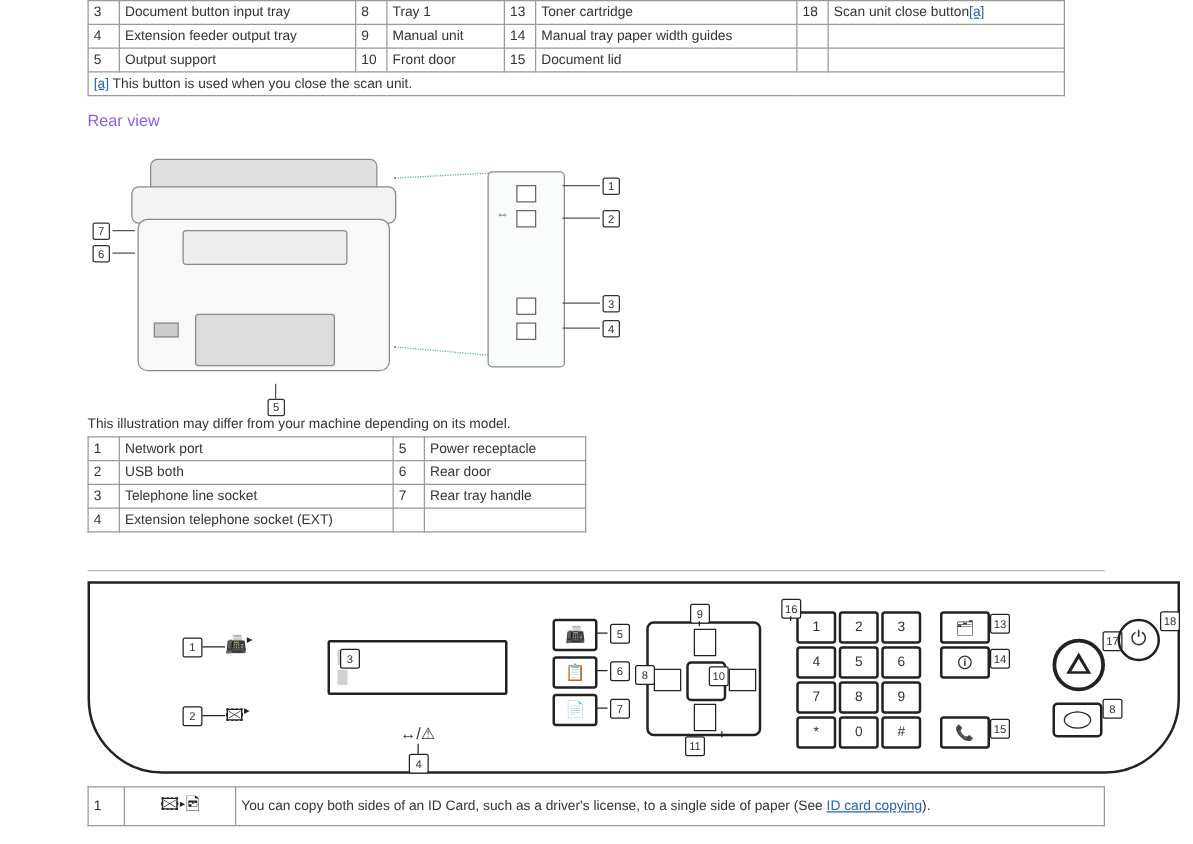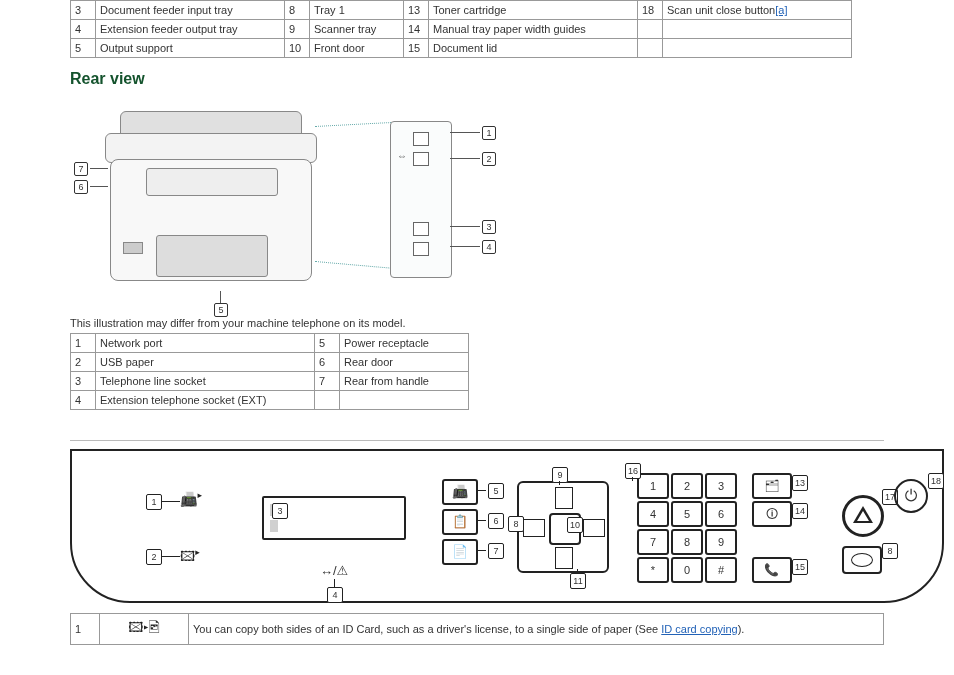--- a/index.html
+++ b/index.html
@@ -27,23 +27,23 @@
     width: 16px;
     text-align: left;
   }
   .wide1 { width: 180px; }
   .wide2 { width: 85px; }
   .wide3 { width: 200px; }
   .wide4 { width: 180px; }
   .span-all td { padding: 3px 4px; }
   a { color: #2262b7; text-decoration: underline; }
   .section-title {
-    font-size: 16px;
-    font-weight: bold;
-    color: #14532d;
+    font-size: 13px;
+    font-weight: normal;
+    color: #8b5cf6;
     margin: 12px 0 8px 0;
   }
   .caption {
     font-size: 11px;
     margin: 6px 0 4px 0;
   }
   .rear-table td.num2 { width: 16px; }
   .rear-table td.lbl1 { width: 210px; }
   .rear-table td.lbl2 { width: 120px; }
 
@@ -223,49 +223,55 @@
 </style>
 </head>
 <body>
 
 <div class="page">
 
   <table>
     <tbody>
         <tr>
       <td class="num">3</td>
-      <td class="wide1">Document feeder input tray</td>
+      <td class="wide1">Document button input tray</td>
       <td class="num">8</td>
       <td class="wide2">Tray 1</td>
       <td class="num">13</td>
       <td class="wide3">Toner cartridge</td>
       <td class="num">18</td>
       <td class="wide4">
         <span>Scan unit close button</span><a href="#">[a]</a>
       </td>
     </tr>
     <tr>
       <td class="num">4</td>
       <td>Extension feeder output tray</td>
       <td class="num">9</td>
-      <td>Scanner tray</td>
+      <td>Manual unit</td>
       <td class="num">14</td>
       <td>Manual tray paper width guides</td>
       <td class="num"></td>
       <td></td>
     </tr>
     <tr>
       <td class="num">5</td>
       <td>Output support</td>
       <td class="num">10</td>
       <td>Front door</td>
       <td class="num">15</td>
       <td>Document lid</td>
       <td class="num"></td>
       <td></td>
+    </tr>
+    <tr class="span-all">
+      <td colspan="8">
+        <a href="#">[a]</a>
+        <span>This button is used when you close the scan unit.</span>
+      </td>
     </tr>
   </tbody>
     </table>
 
   <div class="section-title">Rear view</div>
 
   <div class="rear-diagram">
     <div class="printer-body">
       <div class="pb-top"></div>
       <div class="pb-mid"></div>
@@ -297,41 +303,41 @@
 
     <div class="lead" style="left:20px; top:72px; width:18px;"></div>
     <div class="callout" style="left:4px; top:66px;">7</div>
     <div class="lead" style="left:20px; top:90px; width:18px;"></div>
     <div class="callout" style="left:4px; top:84px;">6</div>
 
     <div class="lead-v" style="left:150px; top:195px; height:12px;"></div>
     <div class="callout" style="left:144px; top:207px;">5</div>
   </div>
 
-  <div class="caption">This illustration may differ from your machine telephone on its model.</div>
+  <div class="caption">This illustration may differ from your machine depending on its model.</div>
 
   <table class="rear-table">
     <tbody>
         <tr>
       <td class="num2">1</td>
       <td class="lbl1">Network port</td>
       <td class="num2">5</td>
       <td class="lbl2">Power receptacle</td>
     </tr>
     <tr>
       <td class="num2">2</td>
-      <td class="lbl1">USB paper</td>
+      <td class="lbl1">USB both</td>
       <td class="num2">6</td>
       <td class="lbl2">Rear door</td>
     </tr>
     <tr>
       <td class="num2">3</td>
       <td class="lbl1">Telephone line socket</td>
       <td class="num2">7</td>
-      <td class="lbl2">Rear from handle</td>
+      <td class="lbl2">Rear tray handle</td>
     </tr>
     <tr>
       <td class="num2">4</td>
       <td class="lbl1">Extension telephone socket (EXT)</td>
       <td class="num2"></td>
       <td class="lbl2"></td>
     </tr>
   </tbody>
     </table>
 
@@ -375,21 +381,21 @@
         <div class="arm" style="left:36px; top:4px; width:16px; height:20px;"></div>
         <div class="arm" style="left:36px; top:64px; width:16px; height:20px;"></div>
         <div class="arm" style="left:4px; top:36px; width:20px; height:16px;"></div>
         <div class="arm" style="left:64px; top:36px; width:20px; height:16px;"></div>
         <div class="ok"></div>
       </div>
       <div class="co" style="left:480px; top:16px;">9</div>
       <div class="plead-v" style="left:487px; top:30px; height:4px;"></div>
       <div class="co" style="left:436px; top:65px;">8</div>
       <div class="co" style="left:495px; top:66px;">10</div>
-      <div class="co" style="left:498px; top:122px;">11</div>
+      <div class="co" style="left:476px; top:122px;">11</div>
       <div class="plead-v" style="left:505px; top:118px; height:5px;"></div>
 
       <div class="keypad">
         <div class="key" style="left:0; top:0;">1</div>
         <div class="key" style="left:34px; top:0;">2</div>
         <div class="key" style="left:68px; top:0;">3</div>
         <div class="key" style="left:0; top:28px;">4</div>
         <div class="key" style="left:34px; top:28px;">5</div>
         <div class="key" style="left:68px; top:28px;">6</div>
         <div class="key" style="left:0; top:56px;">7</div>

